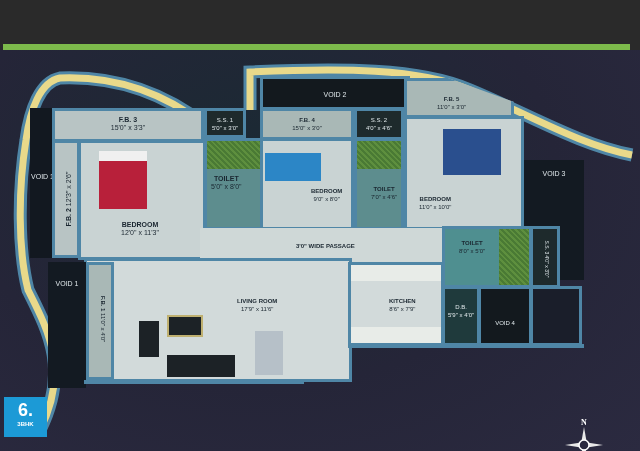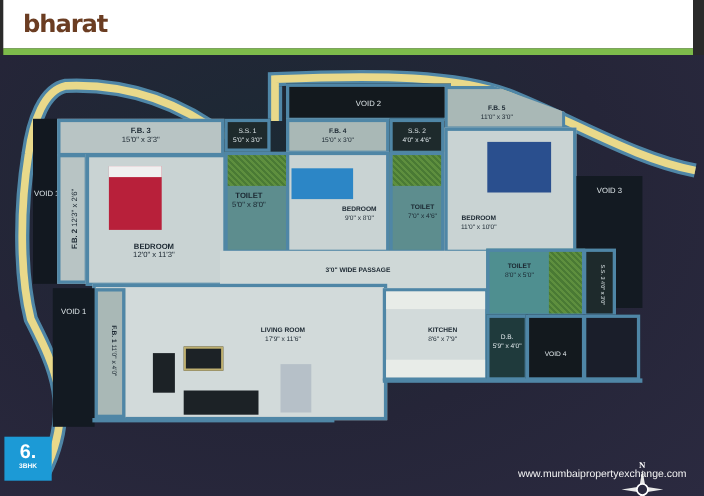--- a/index.html
+++ b/index.html
@@ -20,23 +20,20 @@
   .url{position:absolute;right:16px;bottom:14px;color:#f4f4f4;font-size:9.5px}
   .badge{position:absolute;left:4px;top:397px;width:43px;height:40px;background:#1c9ad6;color:#fff;text-align:center}
   .badge .n{font-size:18px;font-weight:bold;line-height:22px;display:block;margin-top:2px}
   .badge .t{font-size:6px;font-weight:bold;display:block}
   .compass{position:absolute;left:563px;top:367px;width:42px;height:50px}
 </style>
 </head>
 <body>
 
 <div class="header">
-  <div class="header-inner">
-    <div class="logo">bharat</div>
-  </div>
   <div class="header-bar"></div>
 </div>
 
 <div class="canvas">
 
   <svg style="position:absolute;left:0;top:0" width="640" height="401">
     <path d="M40 380 C70 320 48 280 28 240 C18 200 18 140 26 90 C30 60 40 32 60 28 C110 26 160 40 205 75" stroke="#4f86a6" stroke-width="13" fill="none"></path>
     <path d="M40 380 C70 320 48 280 28 240 C18 200 18 140 26 90 C30 60 40 32 60 28 C110 26 160 40 205 75" stroke="#e9d98a" stroke-width="7" fill="none"></path>
     <path d="M250 60 L250 22 C340 18 420 18 470 40 C530 65 580 95 632 105" stroke="#4f86a6" stroke-width="13" fill="none"></path>
     <path d="M250 60 L250 22 C340 18 420 18 470 40 C530 65 580 95 632 105" stroke="#e9d98a" stroke-width="7" fill="none"></path>
@@ -201,19 +198,18 @@
   <div class="wall" style="left:348px;top:294px;width:236px;height:4px"></div>
   <div class="wall" style="left:84px;top:330px;width:220px;height:4px"></div>
 
   <svg class="compass" viewBox="0 0 42 50">
     <text x="18" y="8" fill="#fff" font-size="8" font-family="Liberation Serif, serif" font-weight="bold">N</text>
     <polygon points="21,10 24,27 21,46 18,27" fill="#e8e8e8"></polygon>
     <polygon points="2,28 21,25 40,28 21,31" fill="#e8e8e8"></polygon>
     <circle cx="21" cy="28" r="5" fill="#2b2a40" stroke="#fff" stroke-width="1.5"></circle>
   </svg>
 
-  <div class="url">www.mumbaipropertyexchange.com</div>
 </div>
 
 <div class="badge">
   <span class="n">6.</span>
   <span class="t">3BHK</span>
 </div>
 
 </body></html>

